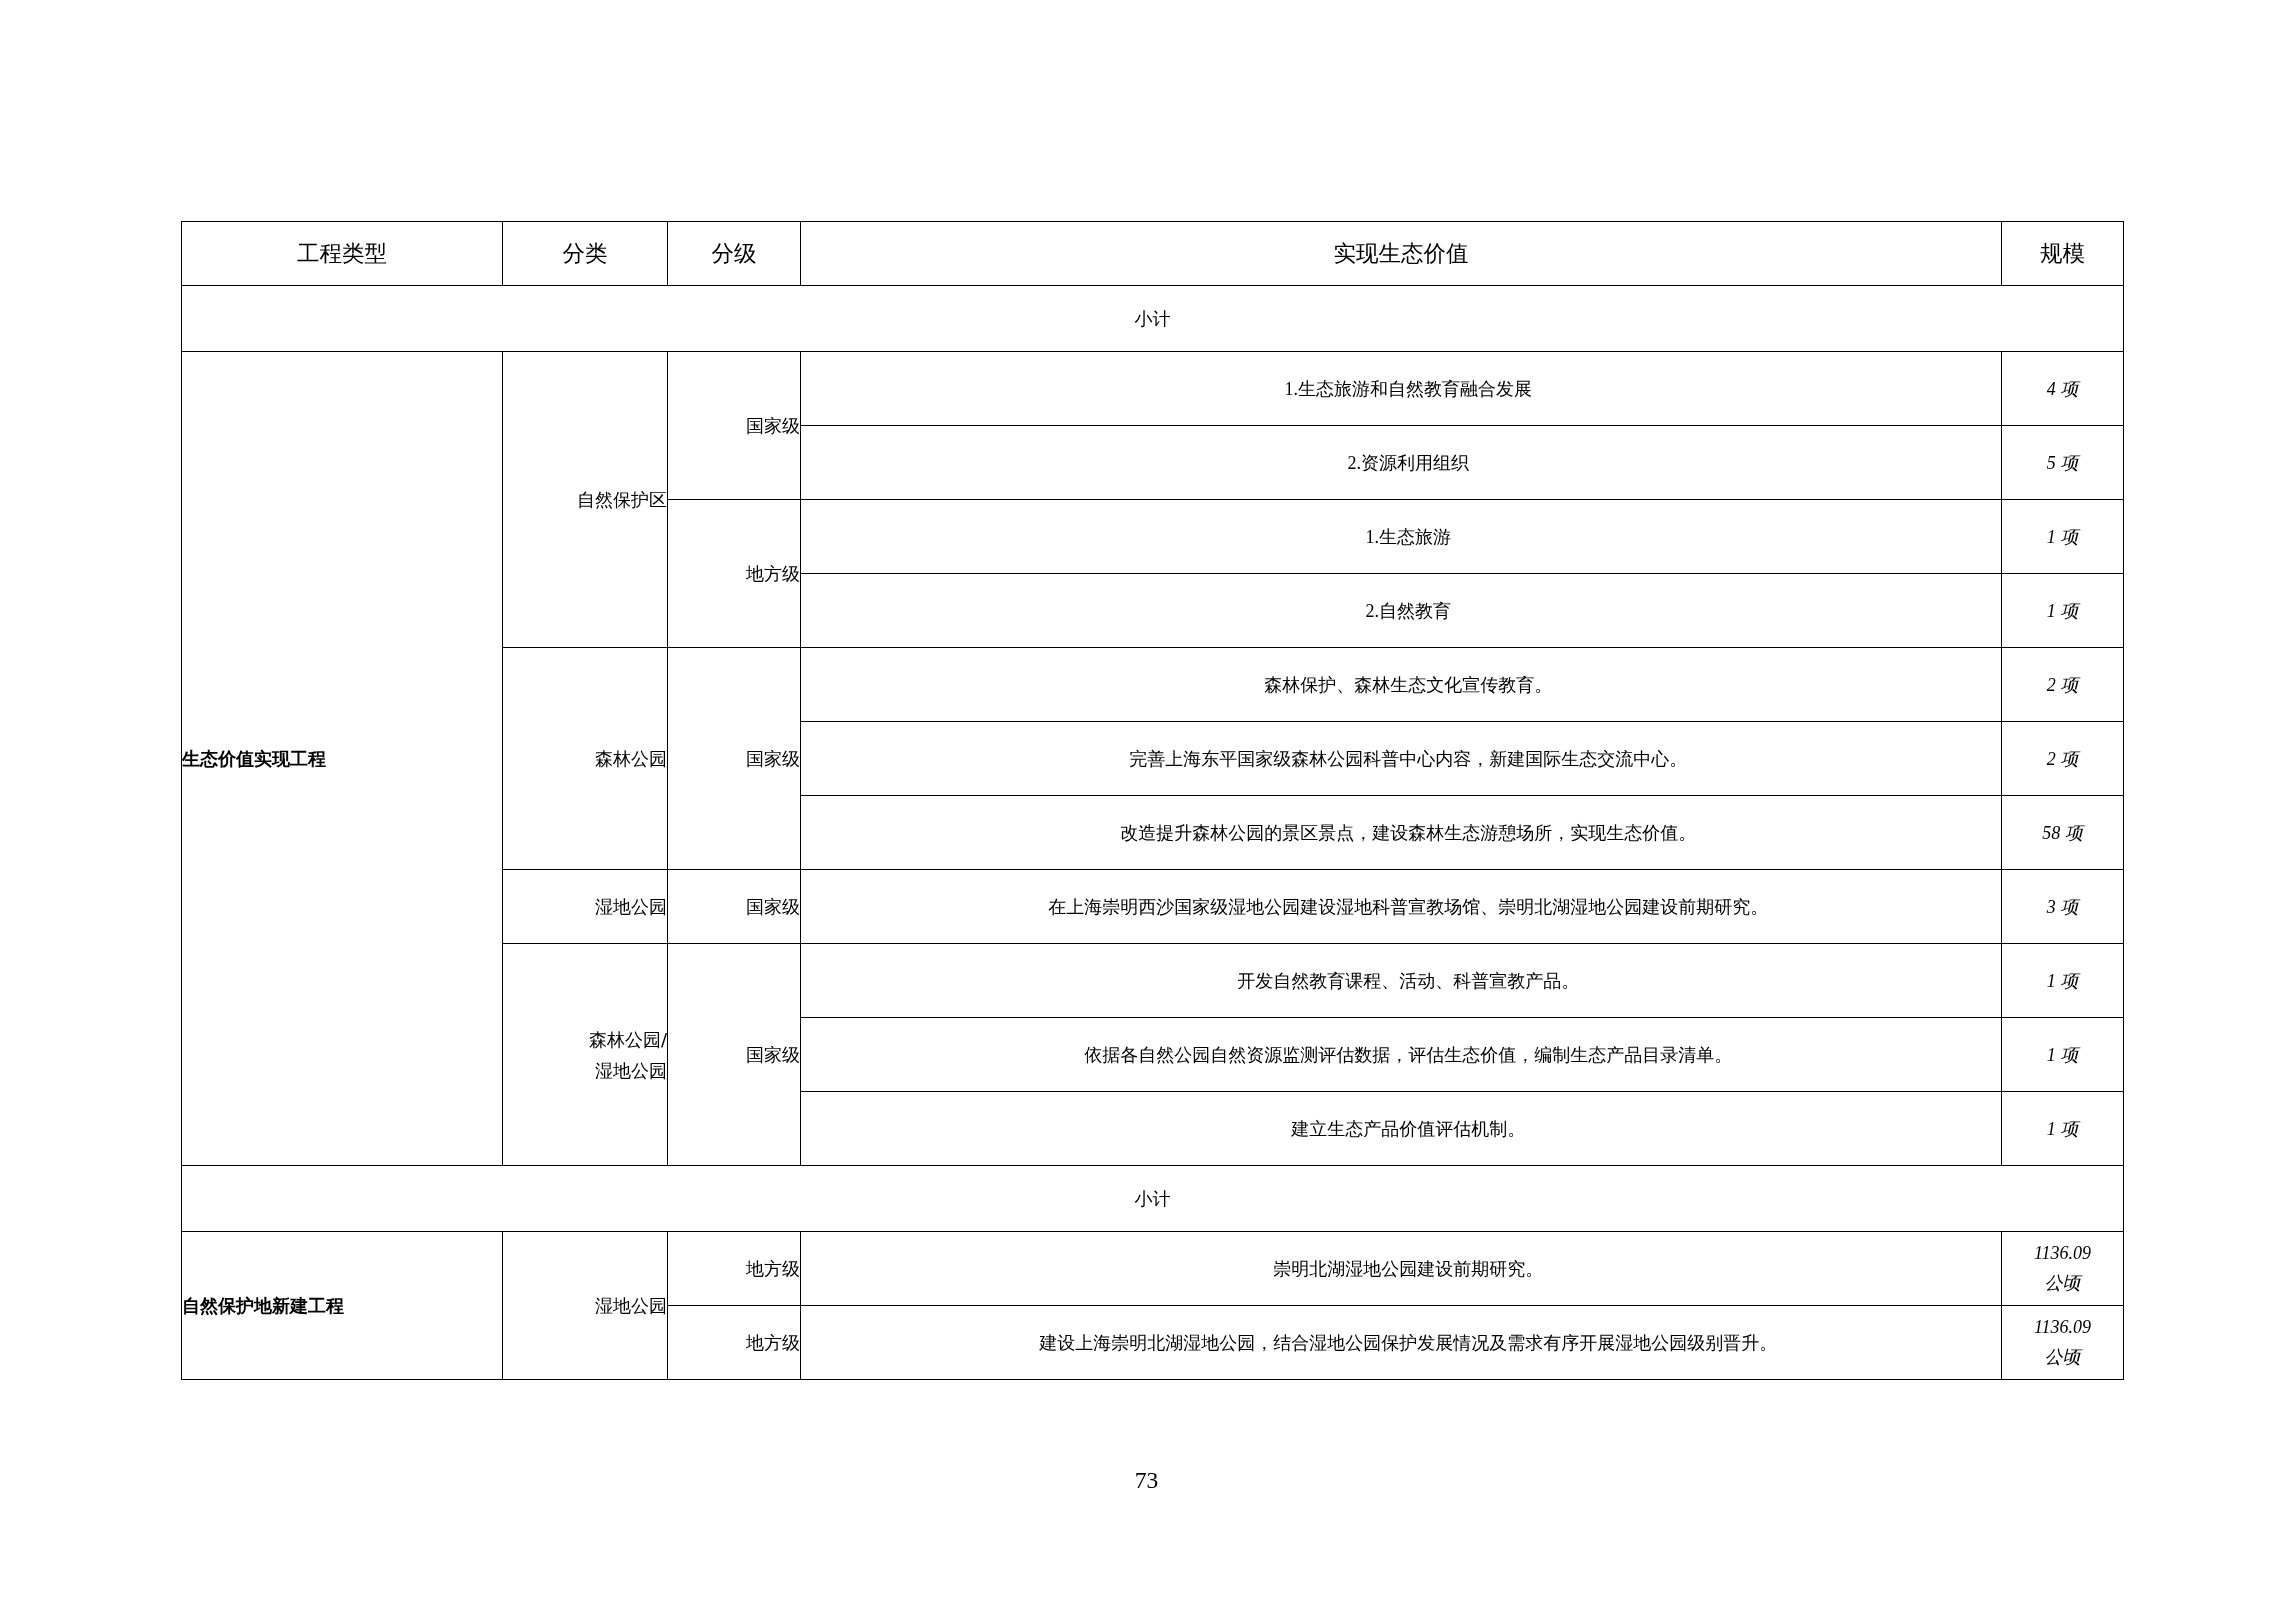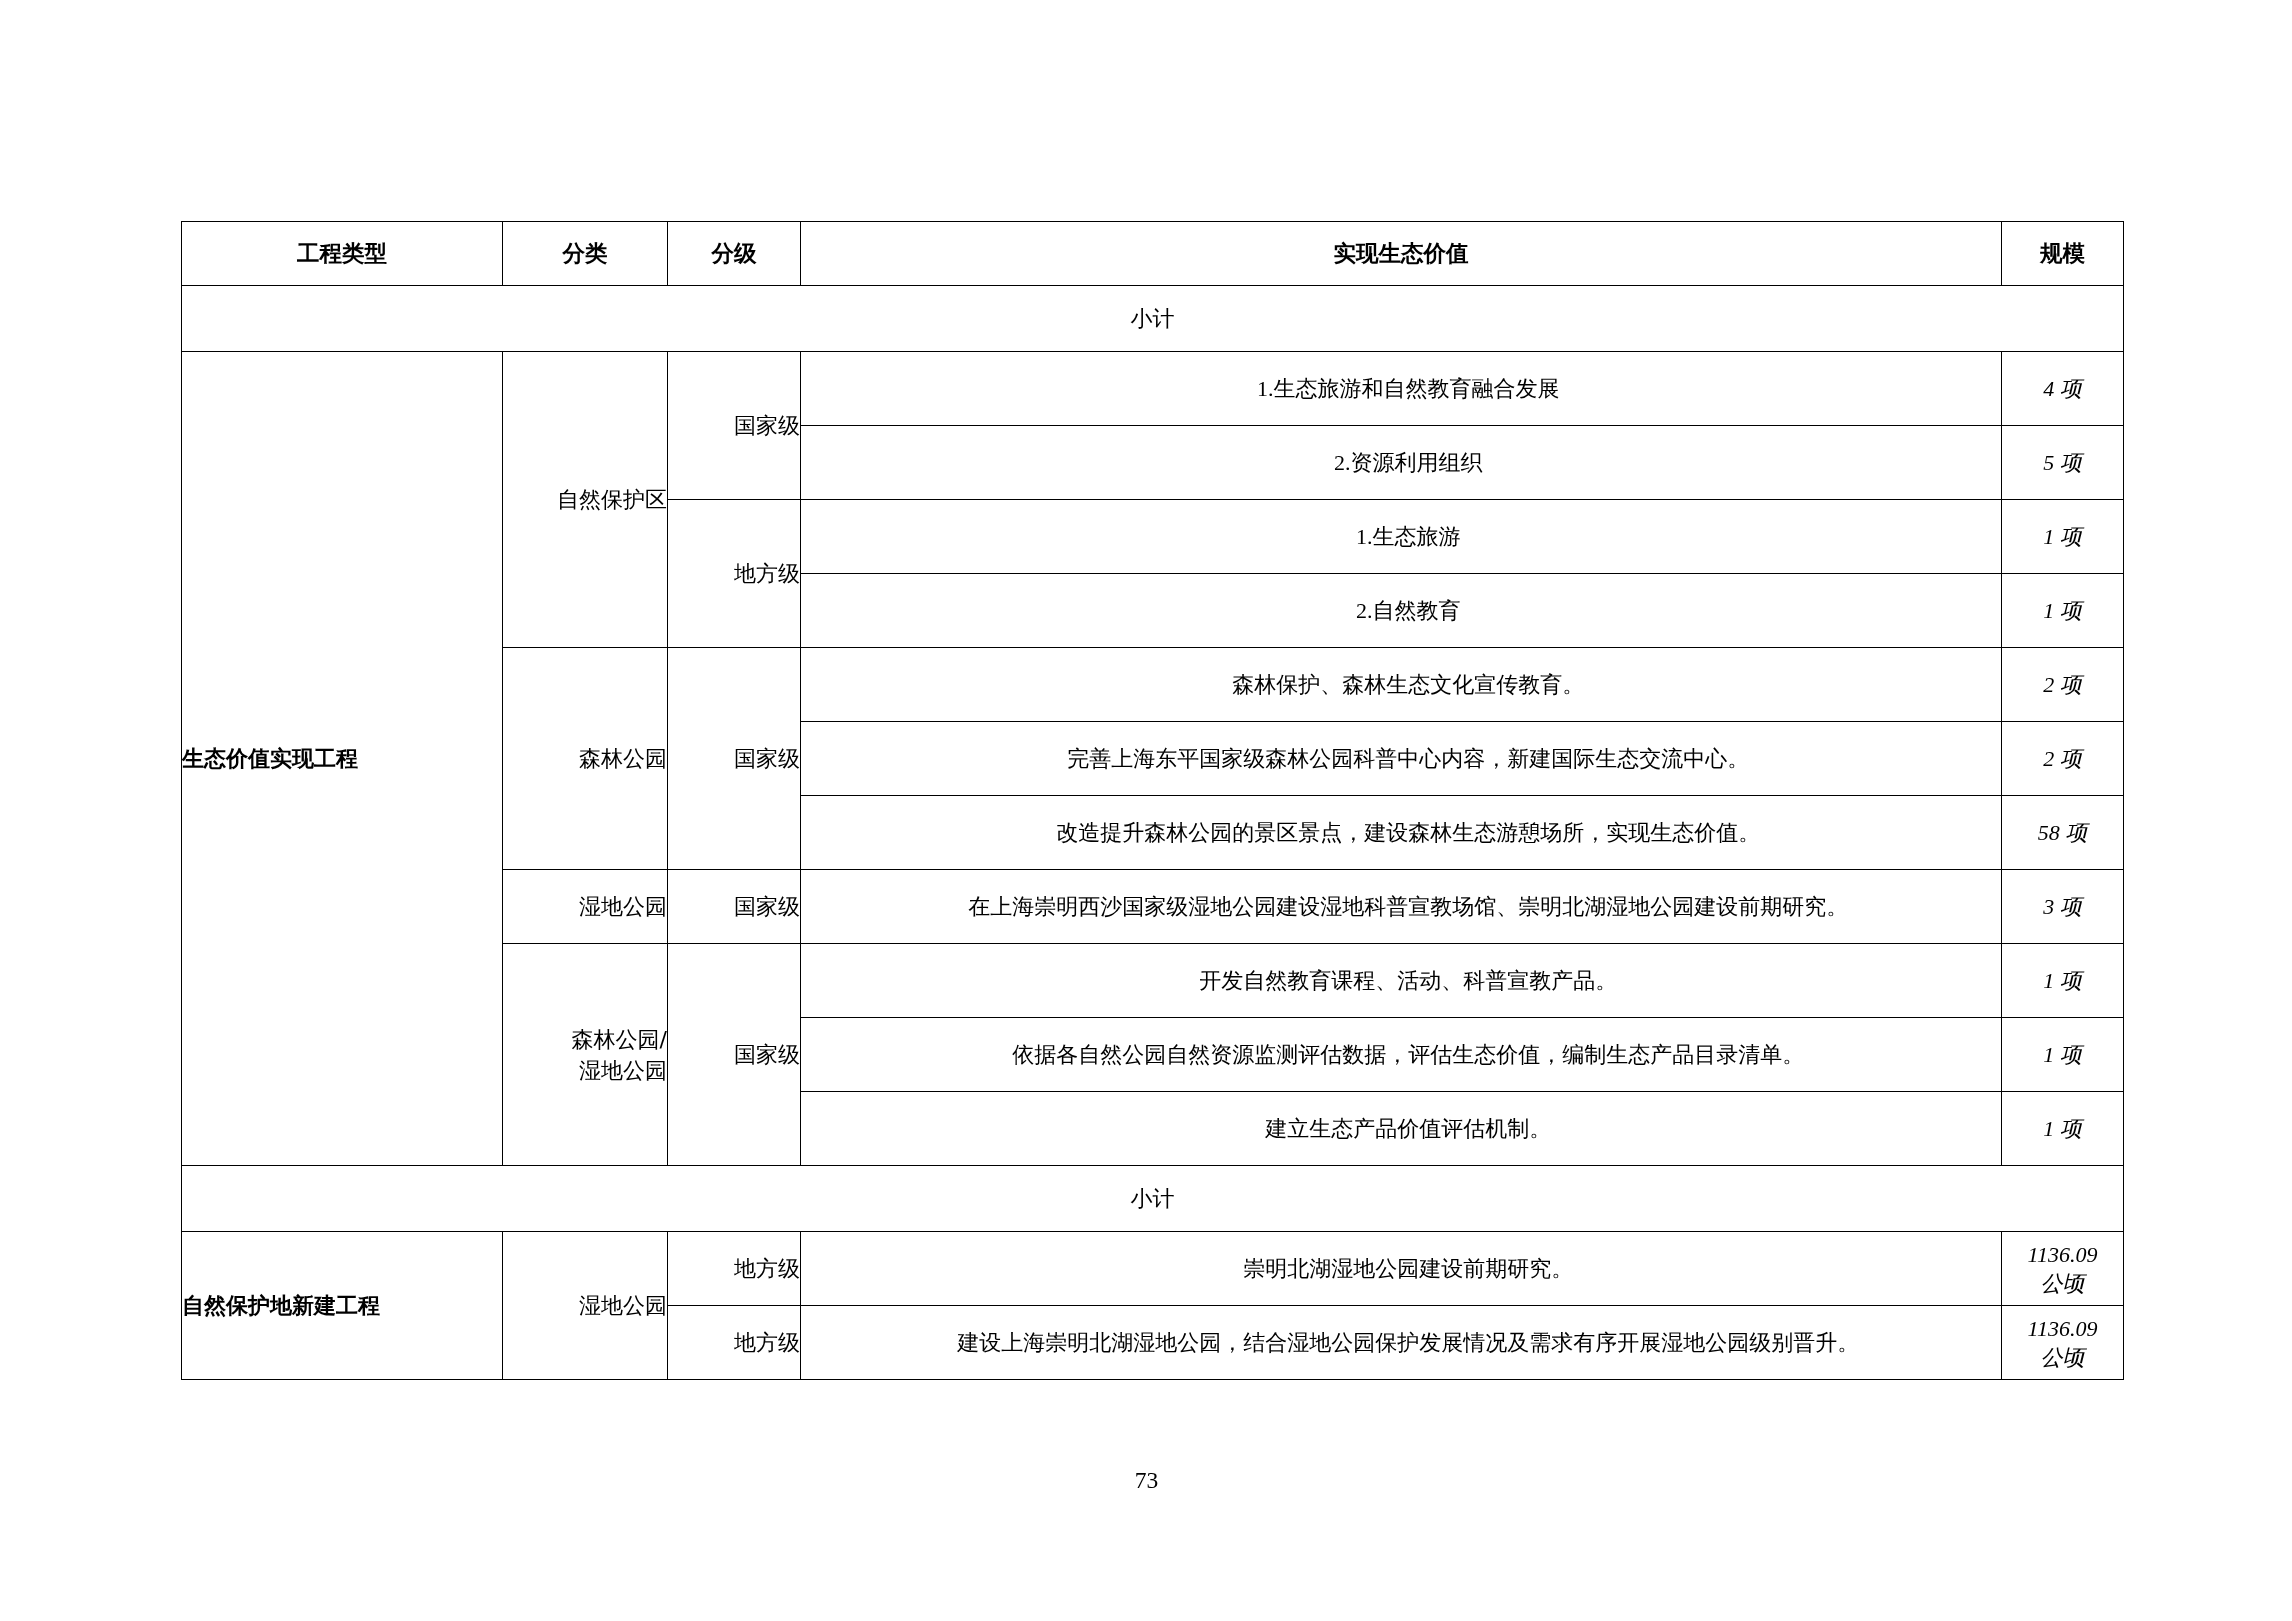--- a/index.html
+++ b/index.html
@@ -5,23 +5,23 @@
   html, body { margin:0; padding:0; background:#ffffff; }
   body { width:2293px; height:1621px; position:relative; overflow:hidden;
          font-family:"DejaVu Sans", "Liberation Sans", sans-serif; color:#000; }
   .page { position:absolute; left:0; top:0; width:2293px; height:1621px; background:#fff; }
   table.main {
     position:absolute; left:181px; top:221px; width:1941px;
     border-collapse:collapse; table-layout:fixed;
   }
   table.main td, table.main th {
     border:1.5px solid #000; padding:0; vertical-align:middle;
-    font-size:22px; line-height:31px; font-weight:normal;
+    font-size:18px; line-height:31px; font-weight:normal;
   }
-  table.main th { height:63px; font-weight:bold; text-align:center; font-size:22.5px; }
+  table.main th { height:63px; font-weight:normal; text-align:center; font-size:22.5px; }
   .subtotal td { height:65px; text-align:center; font-weight:bold; font-size:23.5px; }
   .row td { height:73px; }
   .c1 { text-align:left; font-weight:bold !important; }
   .c2, .c3 { text-align:right; }
   .c4 { text-align:center; padding-left:14.7px !important; }
   .c5 { text-align:center; font-family:"Liberation Serif", "DejaVu Serif", serif;font-style:italic; }
   .c5 .unit { font-family:"DejaVu Sans", "Liberation Sans", sans-serif; }
   .num { font-family:"Liberation Serif", "DejaVu Serif", serif; }
   .scale-two { line-height:29px !important; font-size:22.5px; }
   .page-number {

